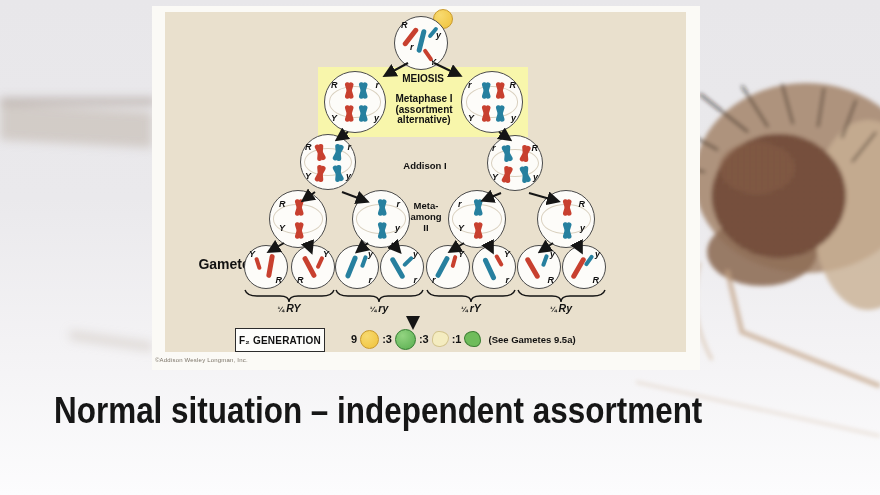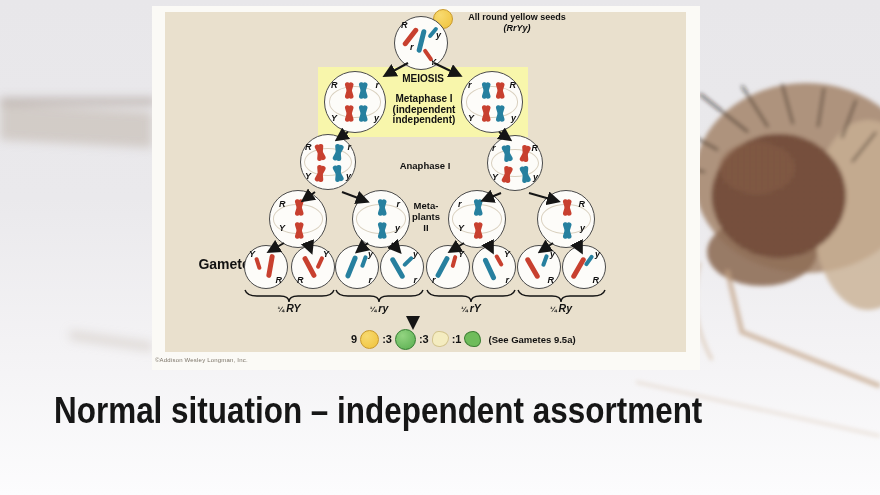--- a/index.html
+++ b/index.html
@@ -90,43 +90,40 @@
         <path d="M636,382 L880,436" stroke="#dccaba" stroke-width="3" opacity="0.5"></path>
       </g>
     </g>
   </svg>
 
   <div class="figure">
     <div class="panel">
 
       <div class="yellow-band"></div>
 
-
-      <div class="figtext" style="left:272px;top:0;width:160px;font-size:9px">
-        <div>All round yellow seeds</div>
-        <div style="font-style:italic">(RrYy)</div>
-      </div>
+      <div class="boxlabel" style="left:70px;top:316px;width:88px;height:22px">F₂ GENERATION</div>
+
       <span class="seed seed-yellow-round" style="position:absolute;left:268px;top:-3px;width:20px;height:20px"></span>
 
       <div class="cell" style="left:229px;top:4px;width:54px;height:54px">
         <span class="allele" style="left:6px;top:4px">R</span>
         <span class="allele" style="right:6px;top:14px">y</span>
         <span class="allele" style="left:15px;top:26px">r</span>
         <span class="allele" style="right:11px;bottom:2px">Y</span>
         <i class="rodel red" style="left:13px;top:9px;width:5px;height:22px;transform:rotate(38deg)"></i>
         <i class="rodel teal" style="left:24px;top:12px;width:5px;height:24px;transform:rotate(14deg)"></i>
         <i class="rodel teal" style="left:36px;top:9px;width:4px;height:13px;transform:rotate(40deg)"></i>
         <i class="rodel red" style="left:31px;top:31px;width:4px;height:14px;transform:rotate(-35deg)"></i>
       </div>
 
       <div class="figtext" style="left:213px;top:62px;width:90px;font-size:10px">MEIOSIS</div>
       <div class="figtext" style="left:204px;top:82px;width:110px;font-size:10px">
         <div>Metaphase I</div>
-        <div>(independent</div>
-        <div>independent)</div>
+        <div>(assortment</div>
+        <div>alternative)</div>
       </div>
 
       <div class="cell spindle" style="left:159px;top:59px;width:62px;height:62px">
         <span class="allele" style="left:6px;top:9px">R</span>
         <span class="allele" style="right:6px;top:9px">r</span>
         <span class="allele" style="left:6px;bottom:9px">Y</span>
         <span class="allele" style="right:6px;bottom:9px">y</span>
         <i class="chrX red" style="left:17px;top:10px"></i>
           <i class="chrX teal" style="left:31px;top:10px"></i>
         <i class="chrX red" style="left:17px;top:33px"></i>
@@ -136,21 +133,21 @@
         <span class="allele" style="left:6px;top:9px">r</span>
         <span class="allele" style="right:6px;top:9px">R</span>
         <span class="allele" style="left:6px;bottom:9px">Y</span>
         <span class="allele" style="right:6px;bottom:9px">y</span>
         <i class="chrX teal" style="left:17px;top:10px"></i>
           <i class="chrX red" style="left:31px;top:10px"></i>
         <i class="chrX red" style="left:17px;top:33px"></i>
           <i class="chrX teal" style="left:31px;top:33px"></i>
       </div>
 
-      <div class="figtext" style="left:214px;top:149px;width:92px;font-size:9.5px">Anaphase I</div>
+      <div class="figtext" style="left:214px;top:149px;width:92px;font-size:9.5px">Addison I</div>
       <div class="cell spindle" style="left:135px;top:122px;width:56px;height:56px">
         <span class="allele" style="left:4px;top:8px">R</span>
         <span class="allele" style="right:4px;top:8px">r</span>
         <span class="allele" style="left:4px;bottom:8px">Y</span>
         <span class="allele" style="right:4px;bottom:8px">y</span>
         <i class="chrX red" style="left:12px;top:9px;transform:rotate(-12deg)"></i>
           <i class="chrX teal" style="left:30px;top:9px;transform:rotate(12deg)"></i>
         <i class="chrX red" style="left:12px;top:30px;transform:rotate(12deg)"></i>
           <i class="chrX teal" style="left:30px;top:30px;transform:rotate(-12deg)"></i>
       </div>
@@ -160,21 +157,21 @@
         <span class="allele" style="left:4px;bottom:8px">Y</span>
         <span class="allele" style="right:4px;bottom:8px">y</span>
         <i class="chrX teal" style="left:12px;top:9px;transform:rotate(-12deg)"></i>
           <i class="chrX red" style="left:30px;top:9px;transform:rotate(12deg)"></i>
         <i class="chrX red" style="left:12px;top:30px;transform:rotate(12deg)"></i>
           <i class="chrX teal" style="left:30px;top:30px;transform:rotate(-12deg)"></i>
       </div>
 
       <div class="figtext" style="left:238px;top:188px;width:46px;font-size:9.5px;line-height:11px">
         <div>Meta-</div>
-        <div>plants</div>
+        <div>among</div>
         <div>II</div>
       </div>
       <div class="cell spindle" style="left:104px;top:178px;width:58px;height:58px">
         <span class="allele" style="left:9px;top:9px">R</span>
         <span class="allele" style="left:9px;top:33px">Y</span>
         <i class="chrX red" style="left:22px;top:8px"></i>
           <i class="chrX red" style="left:22px;top:31px"></i>
       </div>
       <div class="cell spindle" style="left:187px;top:178px;width:58px;height:58px">
         <span class="allele" style="right:9px;top:9px">r</span>

